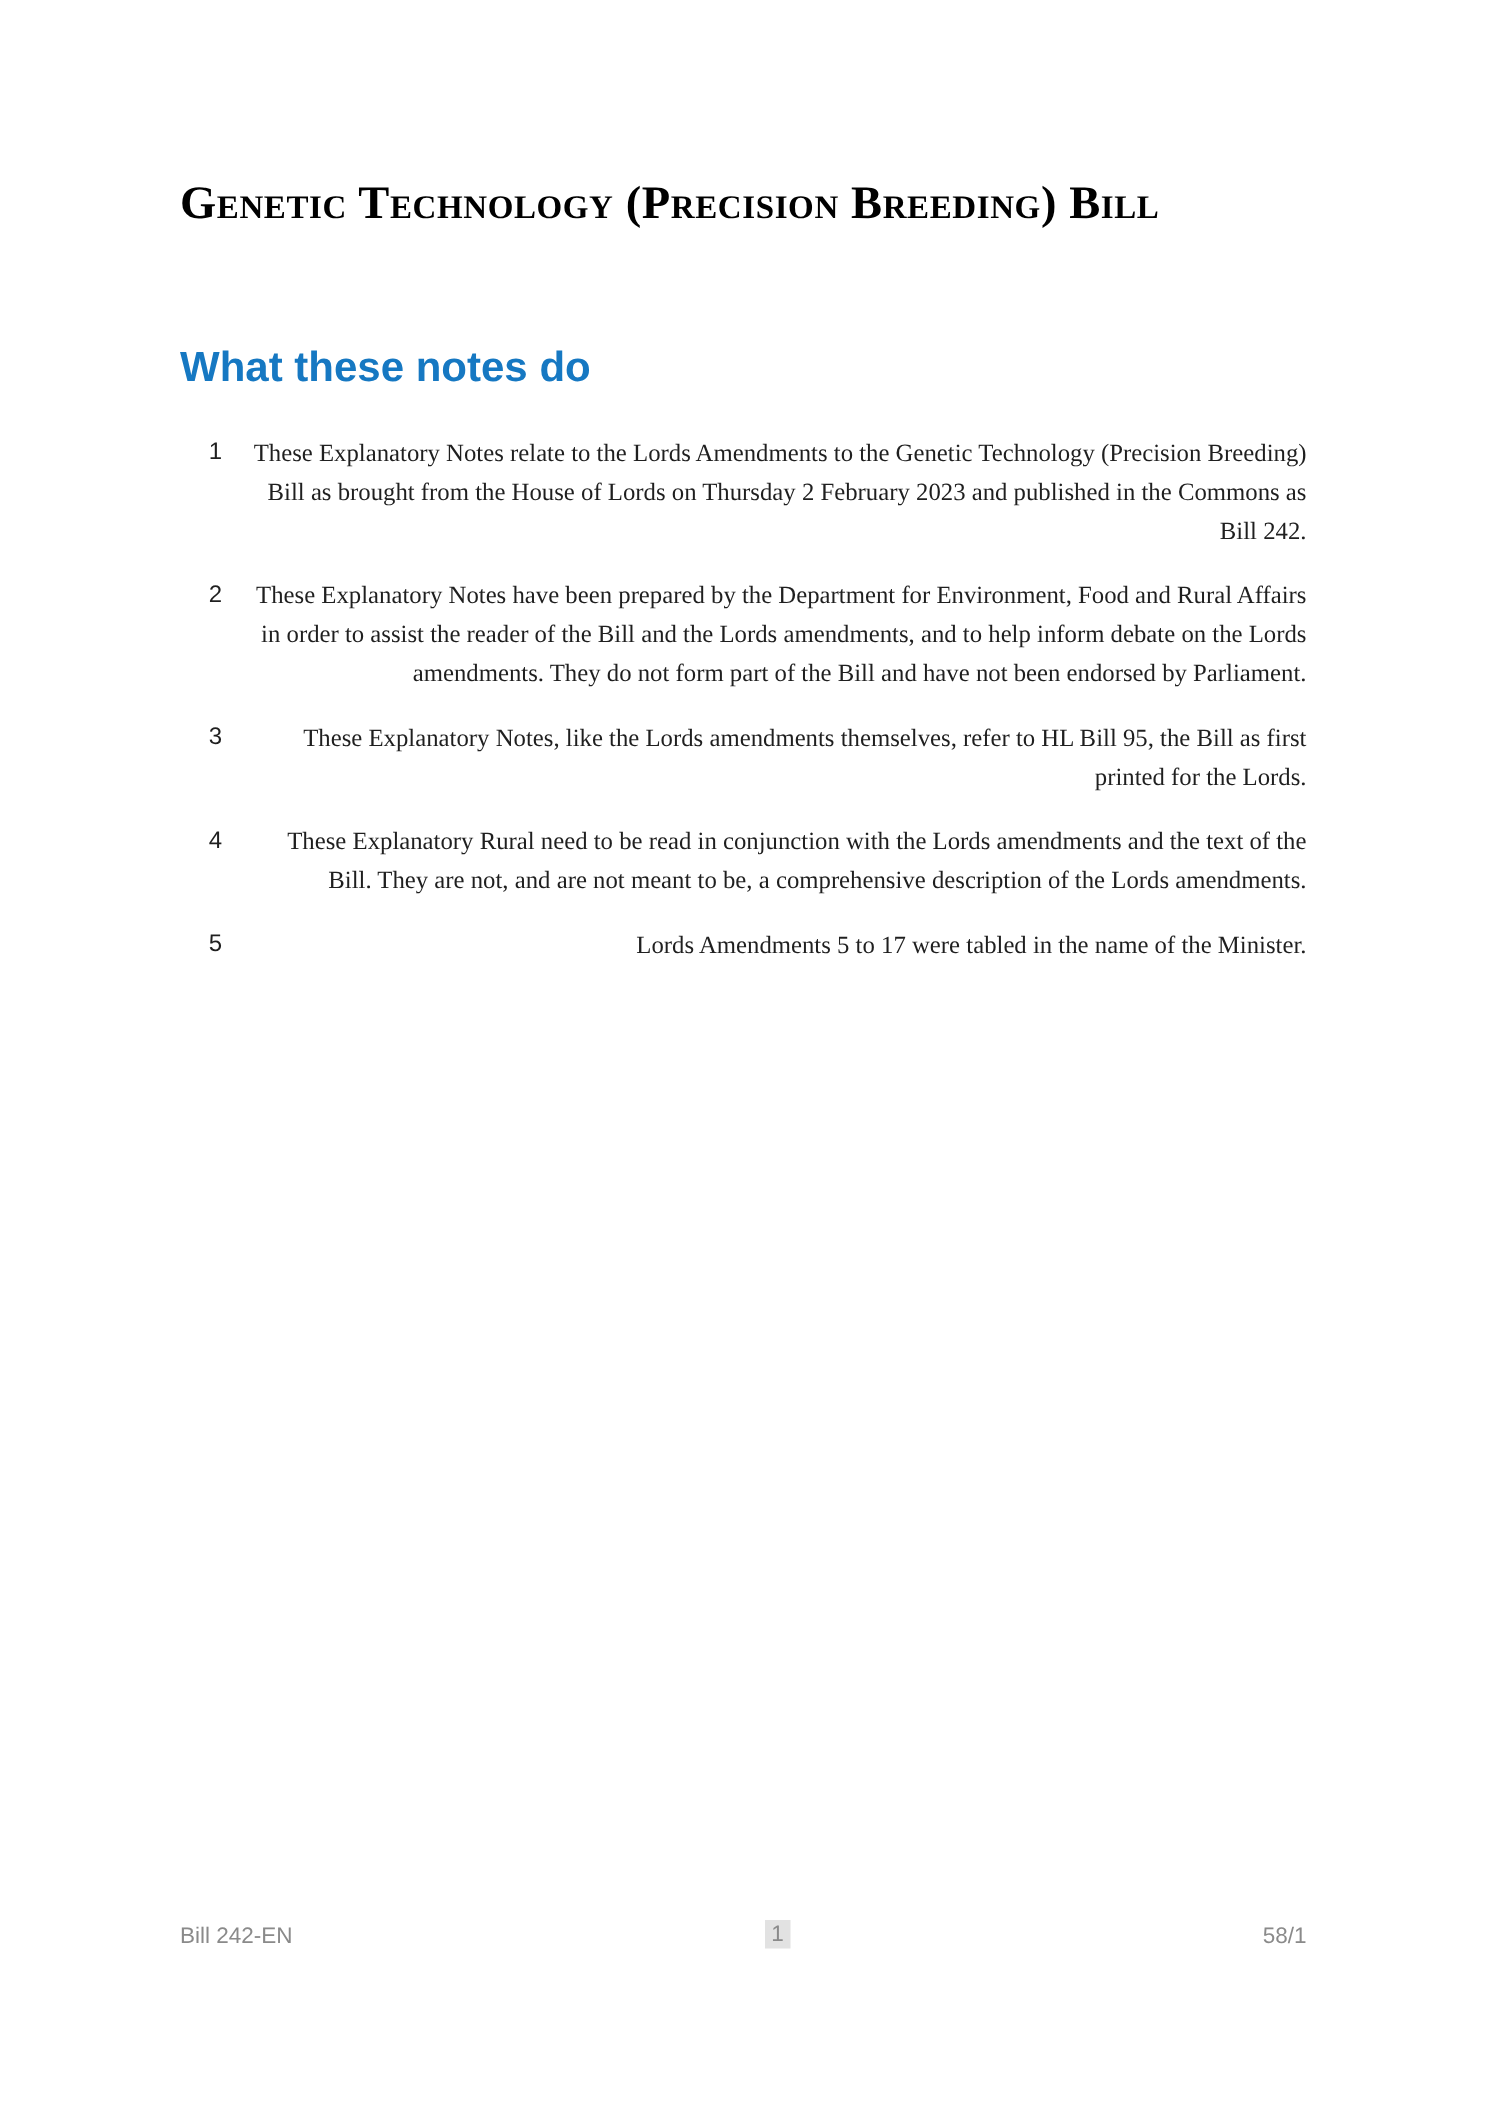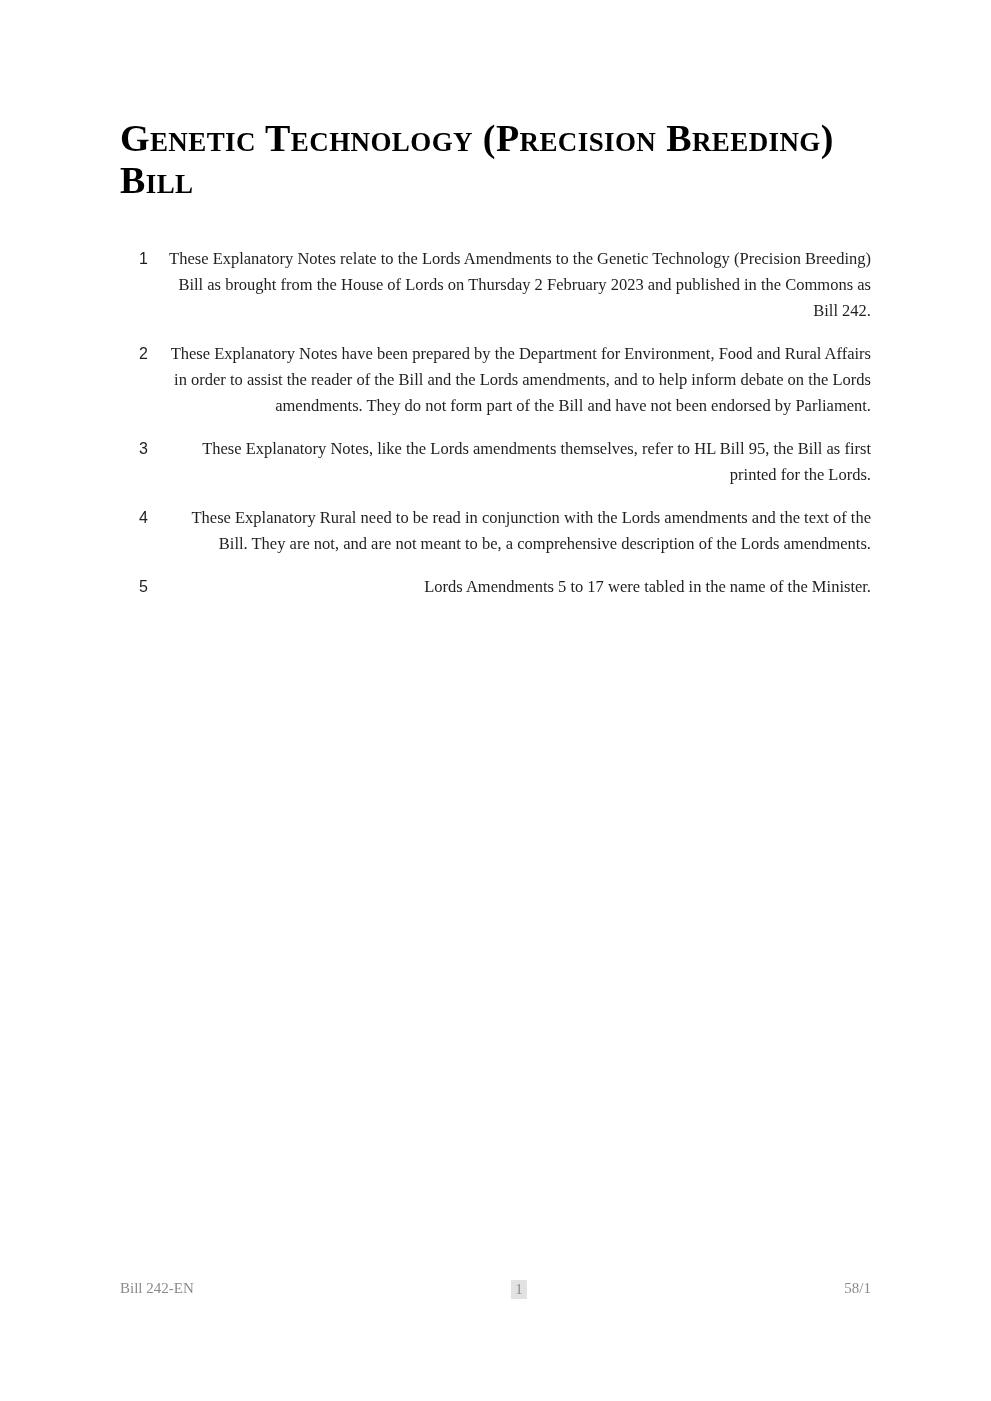--- a/index.html
+++ b/index.html
@@ -17,21 +17,21 @@
     overflow: hidden;
     box-sizing: border-box;
   }
   .content {
     padding: 118px 120px 0 120px;
   }
   .doc-title {
     font-family: "Liberation Serif", serif;
     font-variant: small-caps;
     font-weight: 600;
-    font-size: 38px;
+    font-size: 31px;
     letter-spacing: 0.4px;
     color: #000000;
     margin: 0 0 44px 0;
     line-height: 1.1;
   }
   .doc-subtitle {
     font-family: "Liberation Serif", serif;
     font-weight: 400;
     font-size: 33px;
     line-height: 57px;
@@ -71,41 +71,42 @@
     line-height: 26px;
     color: #1f1f1f;
     text-align: right;
   }
   .footer {
     position: absolute;
     left: 120px;
     right: 120px;
     top: 1280px;
     display: flex;
-    align-items: flex-start;
+    align-items: flex-end;
     justify-content: space-between;
-    font-family: Liberation Serif, serif;
+    font-family: Liberation Sans, sans-serif;
     font-size: 15px;
     color: #8a8a8a;
   }
   .footer .page-num {
     background: #e2e2e2;
     padding: 1px 4px;
     color: #8a8a8a;
   }
 </style>
 </head>
 <body>
 
 <div class="page">
   <div class="content">
 
     <h1 class="doc-title">Genetic Technology (Precision Breeding) Bill</h1>
 
 
+    <h3 class="section-heading">What these notes do</h3>
 
     <div class="para">
       <div class="para-num">1</div>
       <div class="para-text">These Explanatory Notes relate to the Lords Amendments to the Genetic Technology (Precision Breeding) Bill as brought from the House of Lords on Thursday 2 February 2023 and published in the Commons as Bill 242.</div>
     </div>
 
     <div class="para">
       <div class="para-num">2</div>
       <div class="para-text">These Explanatory Notes have been prepared by the Department for Environment, Food and Rural Affairs in order to assist the reader of the Bill and the Lords amendments, and to help inform debate on the Lords amendments. They do not form part of the Bill and have not been endorsed by Parliament.</div>
     </div>

